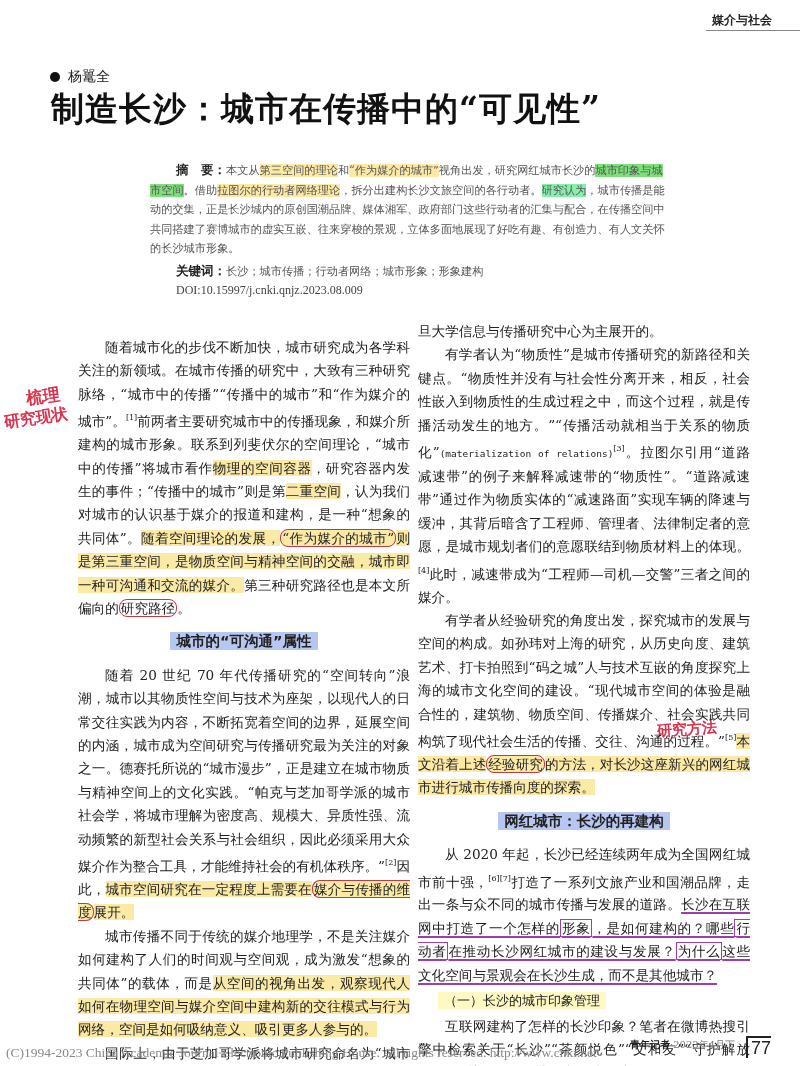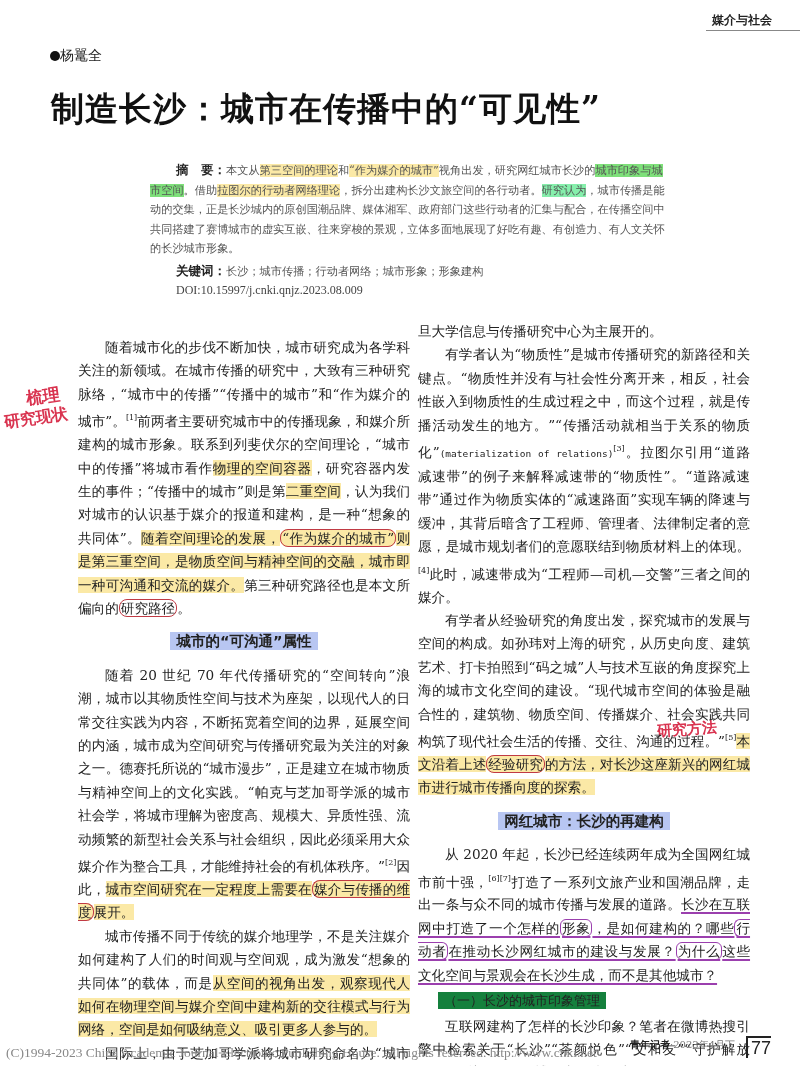--- a/index.html
+++ b/index.html
@@ -2,49 +2,49 @@
 <html><head>
 <meta charset="utf-8">
 <style>
   * { margin: 0; padding: 0; box-sizing: border-box; }
   html, body { width: 800px; height: 1066px; background: #ffffff; overflow: hidden; }
   body { position: relative; font-family: "DejaVu Serif", "Liberation Serif", serif; color: #222; }
 
   .section-tag { position: absolute; left: 712px; top: 12px; font-family: "DejaVu Sans", sans-serif; font-size: 12px; font-weight: bold; color: #222; }
   .section-rule { position: absolute; left: 706px; top: 30px; width: 94px; height: 1px; background: #888; }
 
-  .author { position: absolute; left: 50px; top: 47px; font-family: "DejaVu Sans", sans-serif; font-size: 14px; color: #222; display: flex; align-items: center; gap: 0; }
+  .author { position: absolute; left: 50px; top: 68px; font-family: "DejaVu Sans", sans-serif; font-size: 14px; color: #222; display: flex; align-items: center; gap: 8px; }
   .author .dot { width: 10px; height: 10px; border-radius: 50%; background: #111; display: inline-block; }
 
   .title { position: absolute; left: 0; width: 652px; top: 87px; text-align: center; font-family: "DejaVu Serif", serif; font-size: 33px; font-weight: bold; letter-spacing: 1px; color: #111; }
 
   .abstract { position: absolute; left: 150px; top: 160px; width: 520px; font-size: 11.2px; line-height: 19.5px; color: #555; font-family: "DejaVu Serif", serif; }
   .abstract .label { font-weight: bold; color: #222; font-family: "DejaVu Sans", sans-serif; font-size: 12.5px; }
   .abstract p { text-indent: 26px; }
   .kw { margin-top: 2px; padding-left: 26px; }
   .doi { padding-left: 26px; font-family: "Liberation Serif", serif; font-size: 12px; color: #444; }
 
   .hl-y { background: #fbe9a6; }
   .hl-g { background: #7ee07a; }
   .hl-p { background: #86efac; }
   .circ { border: 1.5px solid #c03a44; border-radius: 8px; padding: 0 1px; }
-  .circ-p { border: 1.5px solid #9b3fae; border-radius: 6px; padding: 0 1px; }
+  .circ-p { border: 1.5px solid #9b3fae; border-radius: 0; padding: 0 1px; }
   .ul-p { text-decoration: underline; text-decoration-color: #9b3fae; text-decoration-thickness: 2px; text-underline-offset: 3px; }
   .ul-r { text-decoration-color: #c03a44; text-decoration-thickness: 2px; text-underline-offset: 3px; }
   .sup { font-size: 8px; vertical-align: super; }
 
   .col { position: absolute; top: 336px; width: 332px; font-size: 13.6px; line-height: 23.4px; color: #222; text-align: justify; }
   .col-left { left: 78px; }
   .col-right { left: 418px; top: 320px; }
   .col p { text-indent: 27px; }
   .col p.noindent { text-indent: 0; }
   .subhead { text-align: center; margin: 10px 0 10px 0; font-family: "DejaVu Sans", sans-serif; font-weight: bold; font-size: 14.5px; }
   .subhead span { background: #b8c6f2; padding: 1px 6px; }
   .subsub { margin: 2px 0 2px 20px; font-size: 13px; }
-  .subsub span { background: #15803d; padding: 1px 6px; }
+  .subsub span { background: #fef9c3; padding: 1px 6px; }
   .latin { font-family: "DejaVu Sans Mono", monospace; font-size: 9.5px; }
 
   .hand { position: absolute; color: #d9334f; font-family: "DejaVu Sans", sans-serif; font-weight: bold; transform: rotate(-8deg); }
   .hand-1 { left: 26px; top: 385px; font-size: 17px; }
   .hand-2 { left: 4px; top: 408px; font-size: 16px; }
   .hand-3 { left: 657px; top: 720px; font-size: 15px; transform: rotate(-4deg); }
 
   .footer-journal { position: absolute; left: 630px; top: 1038px; font-size: 10px; font-weight: bold; color: #222; }
   .footer-date { font-weight: normal; color: #777; }
   .page-num { position: absolute; left: 746px; top: 1036px; font-family: "Liberation Sans", sans-serif; font-size: 18px; color: #222; border-left: 2px solid #222; border-top: 2px solid #222; padding-left: 3px; line-height: 20px; }

